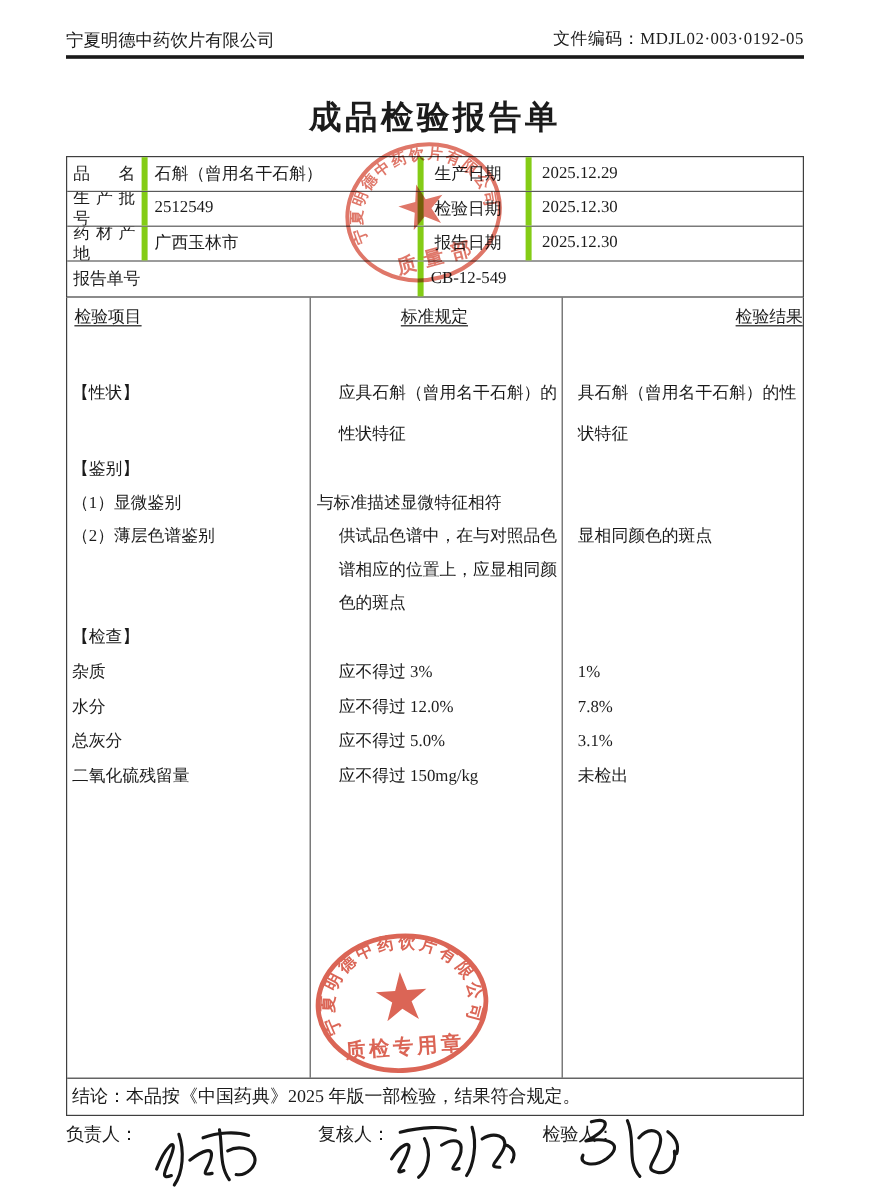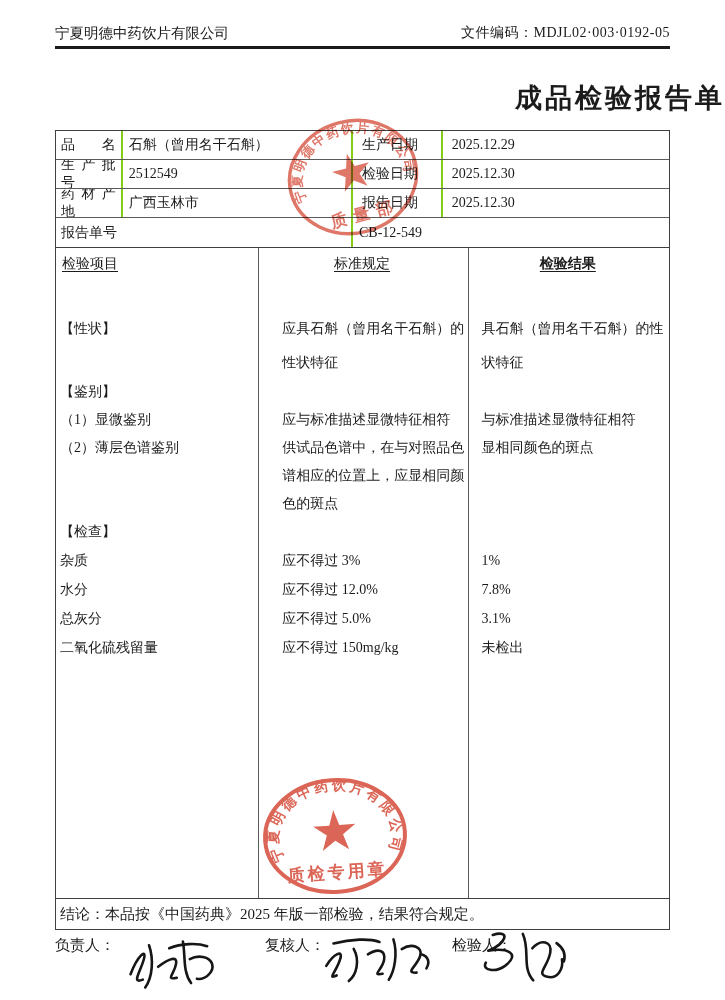--- a/index.html
+++ b/index.html
@@ -6,47 +6,47 @@
   html,body { width:725px; height:1000px; background:#ffffff; overflow:hidden; }
   body { font-family:"Liberation Serif","DejaVu Serif",serif; color:#1b1b1b; }
   .page { position:relative; width:725px; height:800px; background:#fff; }
 
   
   .doc-header { position:absolute; left:55px; top:24px; width:615px; display:flex; justify-content:space-between; font-size:14.5px; }
   .file-code { font-size:14px; letter-spacing:.5px; }
   .header-rule { position:absolute; left:55px; top:46px; width:615px; height:3px; background:#1a1a1a; }
 
   
-  .doc-title { position:absolute; left:0; top:80px; width:725px; text-align:right; font-size:27px; font-weight:bold; letter-spacing:3px; }
+  .doc-title { position:absolute; left:0; top:80px; width:725px; text-align:center; font-size:27px; font-weight:bold; letter-spacing:3px; }
 
   
   .info-table { position:absolute; left:55px; top:130px; width:615px; height:118px; border:1px solid #3f3f3f; }
   .info-row { display:flex; height:29px; border-bottom:1px solid #5a5a5a; }
   .info-row:last-child { border-bottom:none; }
-  .ic { border-right:2px solid #84cc16; display:flex; align-items:center; font-size:14px; overflow:hidden; }
+  .ic { border-right:5px solid #84cc16; display:flex; align-items:center; font-size:14px; overflow:hidden; }
   .ic:last-child { border-right:none; }
   .ic-l1 { width:67px; padding:0 5px; }
   .ic-l1 .spread { width:100%; text-align:justify; text-align-last:justify; }
   .ic-v1 { width:231px; padding-left:6px; }
   .ic-l2 { width:90px; padding-left:9px; }
   .ic-v2 { width:227px; padding-left:9px; }
   .ic-rl { width:298px; padding-left:5px; }
   .ic-rv { width:317px; padding-left:6px; }
 
   
   .main-table { position:absolute; left:55px; top:248px; width:615px; height:682px; border:1px solid #3f3f3f; border-top:none; }
   .vline { position:absolute; top:0; bottom:31px; width:1px; background:#5a5a5a; }
   .vline.v1 { left:202px; }
   .vline.v2 { left:412px; }
   .mt-header { display:flex; height:62px; font-size:14px; }
   .mth { padding-top:7px; }
   .mth span { text-decoration:underline; text-underline-offset:3px; }
   .mth-item { width:202px; padding-left:6px; }
   .mth-standard { width:210px; text-align:center; }
-  .mth-result { width:203px; text-align:center;font-weight:bold; }
+  .mth-result { width:203px; text-align:right; }
   .mt-row { display:flex; font-size:14px; line-height:28px; }
   .mc-item { width:202px; padding-left:4px; }
   .mc-standard { width:210px; padding:0 4px 0 7px;margin-left:27px; }
   .mc-result { width:203px; padding:0 4px 0 6px; }
   .rh0 { height:68px; line-height:34px; padding-top:2px; }
   .rh1 { height:28px;justify-content:space-between; }
   .rh2 { height:28px; }
   .rh3 { height:84px; }
   .rh4 { height:28px; }
   .rh5 { height:29px; line-height:29px; }
@@ -131,21 +131,20 @@
       <div class="mc-standard">应具石斛（曾用名干石斛）的性状特征</div>
       <div class="mc-result">具石斛（曾用名干石斛）的性状特征</div>
     </div>
     <div class="mt-row rh1">
       <div class="mc-item">【鉴别】</div>
       <div class="mc-standard"></div>
       <div class="mc-result"></div>
     </div>
     <div class="mt-row rh2">
       <div class="mc-item">（1）显微鉴别</div>
-      <div class="mc-standard">应与标准描述显微特征相符</div>
       <div class="mc-result">与标准描述显微特征相符</div>
     </div>
     <div class="mt-row rh3">
       <div class="mc-item">（2）薄层色谱鉴别</div>
       <div class="mc-standard">供试品色谱中，在与对照品色谱相应的位置上，应显相同颜色的斑点</div>
       <div class="mc-result">显相同颜色的斑点</div>
     </div>
     <div class="mt-row rh4">
       <div class="mc-item">【检查】</div>
       <div class="mc-standard"></div>

